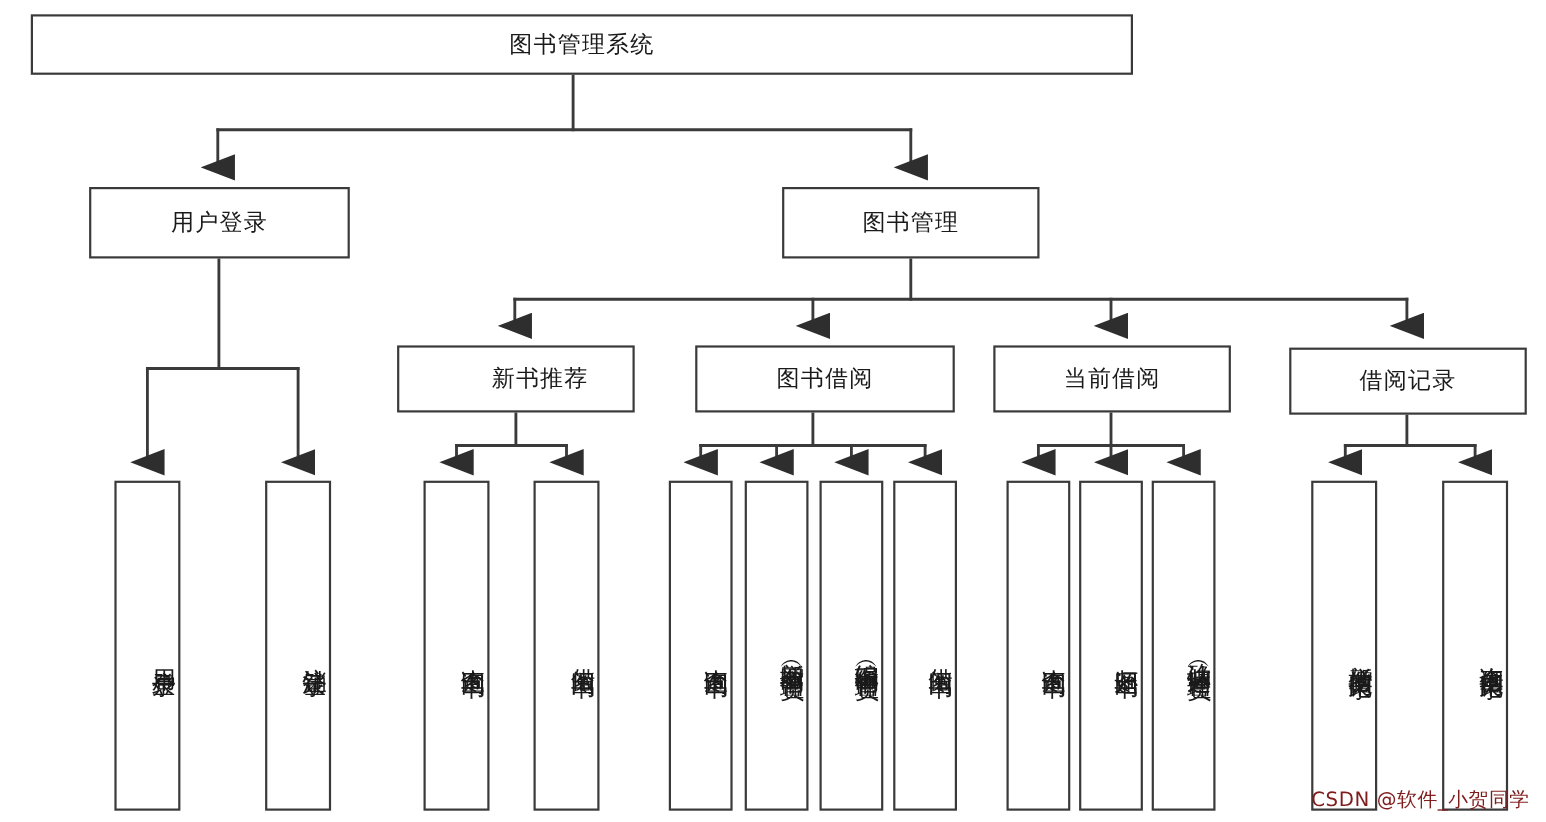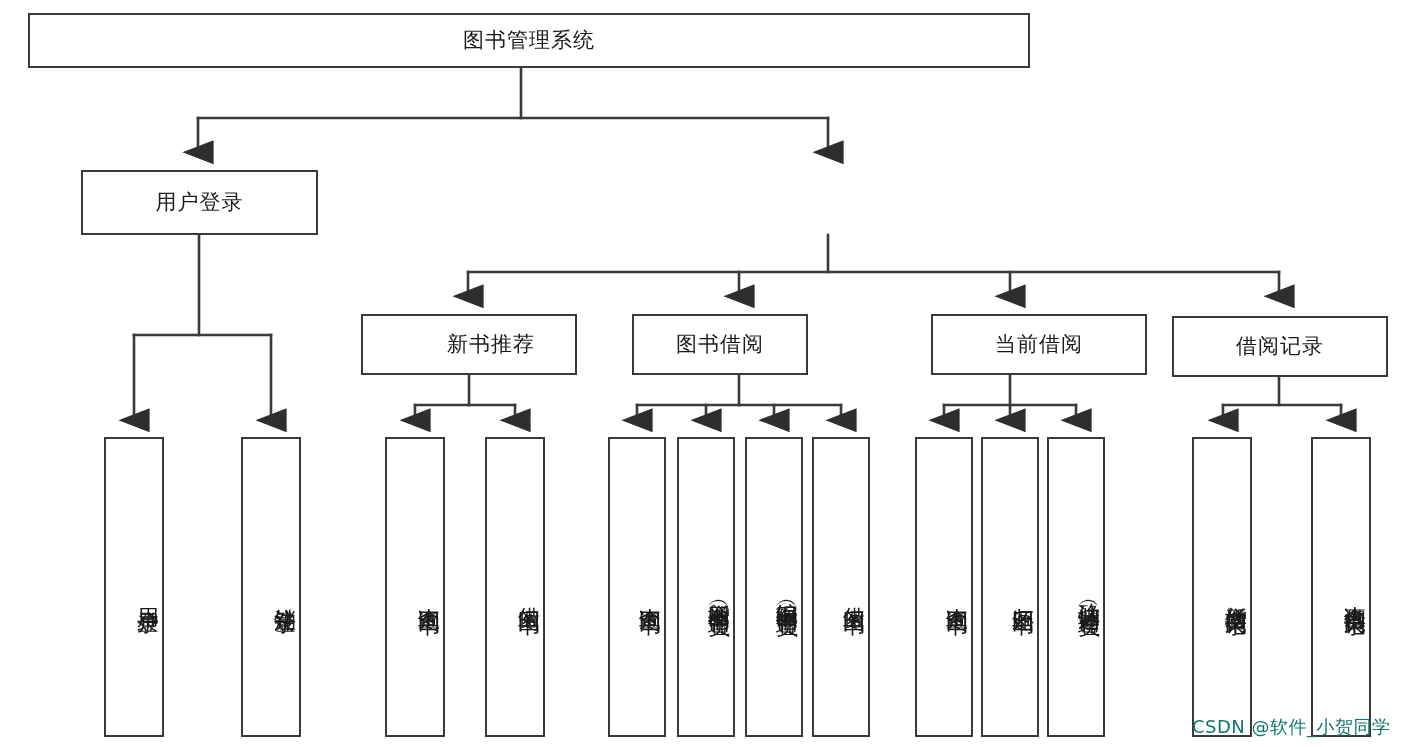--- a/index.html
+++ b/index.html
@@ -48,21 +48,21 @@
   }
   .node.vertical .vlabel{
     writing-mode:vertical-rl;
     text-orientation:upright;
     display:block;
   }
   .node .hlabel{display:block;}
   .watermark{
     position:absolute;
     font-size:18px;
-    color:#0f766e;
+    color:#7f1d1d;
     letter-spacing:0.5px;
     white-space:nowrap;
     font-family:"DejaVu Sans","Liberation Sans",sans-serif;
   }
 </style>
 </head>
 <body>
 
 <div id="canvas">
 
@@ -117,30 +117,33 @@
   </svg>
 
   <div class="node horizontal" style="left:28px;top:13px;width:1002px;height:55px;">
     <span class="hlabel">图书管理系统</span>
   </div>
 
   <div class="node horizontal" style="left:81px;top:170px;width:237px;height:65px;">
     <span class="hlabel">用户登录</span>
   </div>
 
+  <div class="node horizontal" style="left:711px;top:170px;width:234px;height:65px;">
+    <span class="hlabel">图书管理</span>
+  </div>
 
   <div class="node horizontal" style="left:361px;top:314px;width:216px;height:61px;padding-left:44px;">
     <span class="hlabel">新书推荐</span>
   </div>
 
-  <div class="node horizontal" style="left:632px;top:314px;width:176px;height:61px;">
+  <div class="node horizontal" style="left:632px;top:314px;width:236px;height:61px;">
     <span class="hlabel">图书借阅</span>
   </div>
 
-  <div class="node horizontal" style="left:903px;top:314px;width:216px;height:61px;margin-left:28px;">
+  <div class="node horizontal" style="left:903px;top:314px;width:216px;height:61px;">
     <span class="hlabel">当前借阅</span>
   </div>
 
   <div class="node horizontal" style="left:1172px;top:316px;width:216px;height:61px;text-align:center;">
     <span class="hlabel">借阅记录</span>
   </div>
 
   <div class="node vertical" style="left:104px;top:437px;width:60px;height:300px;">
     <span class="vlabel">用户登录</span>
   </div>

